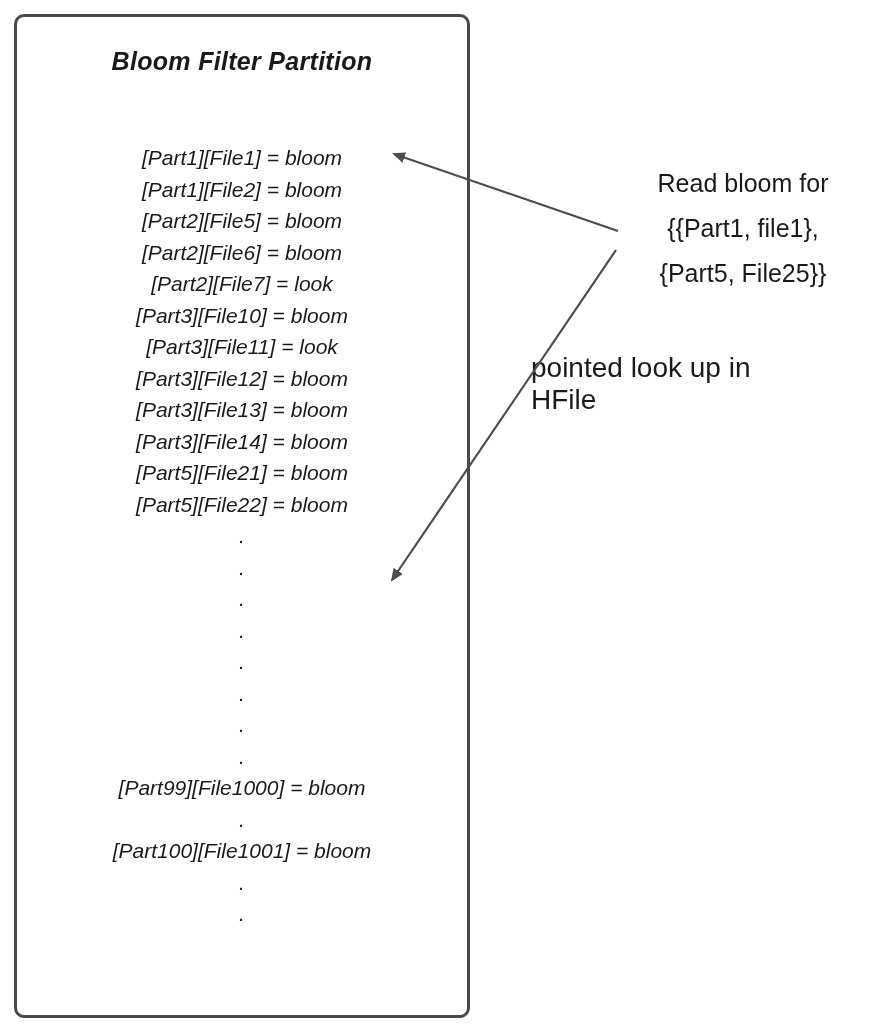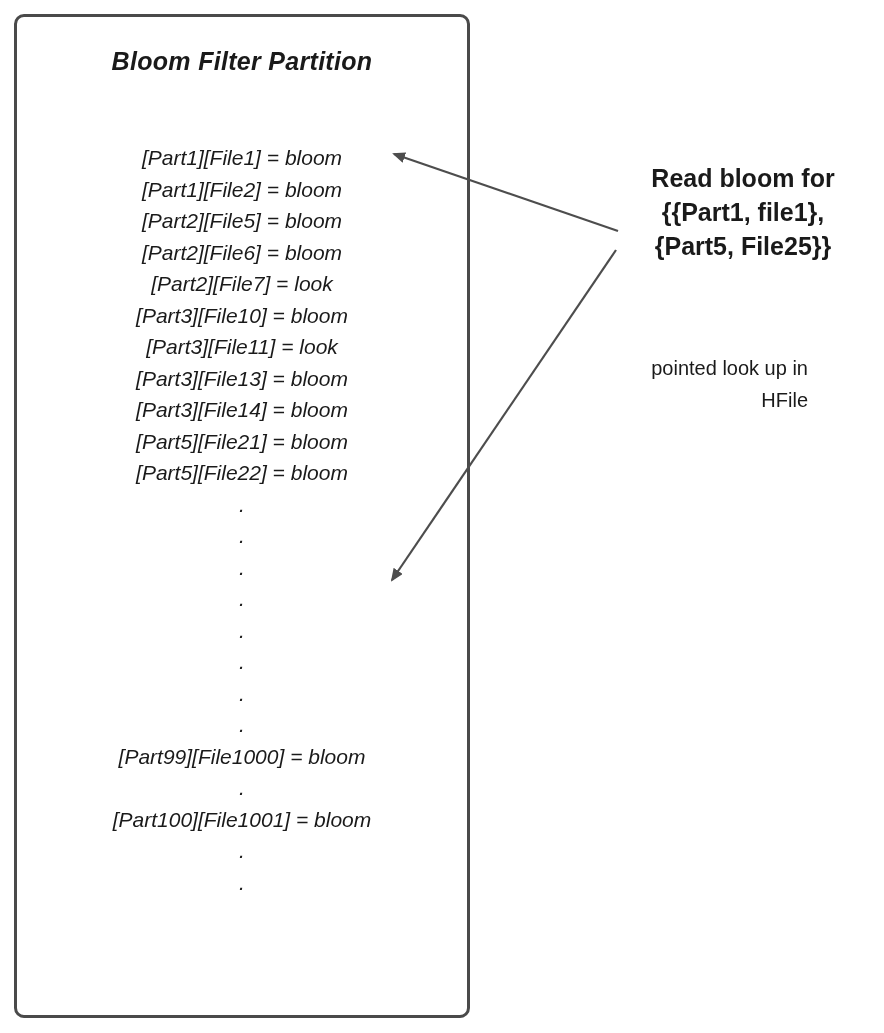--- a/index.html
+++ b/index.html
@@ -46,32 +46,32 @@
     line-height: 31.5px;
     font-style: italic;
   }
   .entry-line { min-height: 31.5px; }
   .read-bloom {
     position: absolute;
     left: 602px;
     top: 161px;
     width: 282px;
     text-align: center;
-    font-weight: bold;
+    font-weight: normal;
     font-size: 25px;
-    line-height: 34px;
+    line-height: 45px;
     white-space: pre-line;
   }
   .pointed-lookup {
     position: absolute;
-    left: 548px;
+    left: 531px;
     top: 352px;
     width: 260px;
-    text-align: right;
-    font-size: 20px;
+    text-align: left;
+    font-size: 28px;
     line-height: 32px;
     white-space: pre-line;
   }
   .arrows {
     position: absolute;
     left: 0;
     top: 0;
     pointer-events: none;
   }
   .arrow-line {
@@ -101,20 +101,21 @@
         <div class="entry-line">[Part2][File5] = bloom</div>
 
         <div class="entry-line">[Part2][File6] = bloom</div>
 
         <div class="entry-line">[Part2][File7] = look</div>
 
         <div class="entry-line">[Part3][File10] = bloom</div>
 
         <div class="entry-line">[Part3][File11] = look</div>
 
+        <div class="entry-line">[Part3][File12] = bloom</div>
 
         <div class="entry-line">[Part3][File13] = bloom</div>
 
         <div class="entry-line">[Part3][File14] = bloom</div>
 
         <div class="entry-line">[Part5][File21] = bloom</div>
 
         <div class="entry-line">[Part5][File22] = bloom</div>
 
         <div class="entry-line">.</div>

